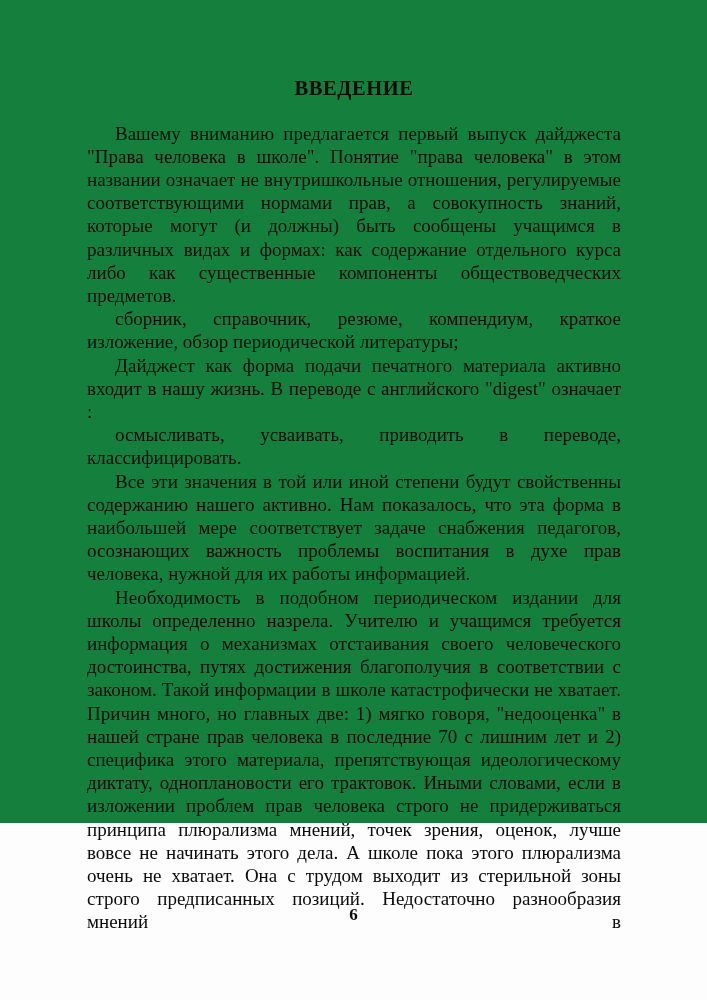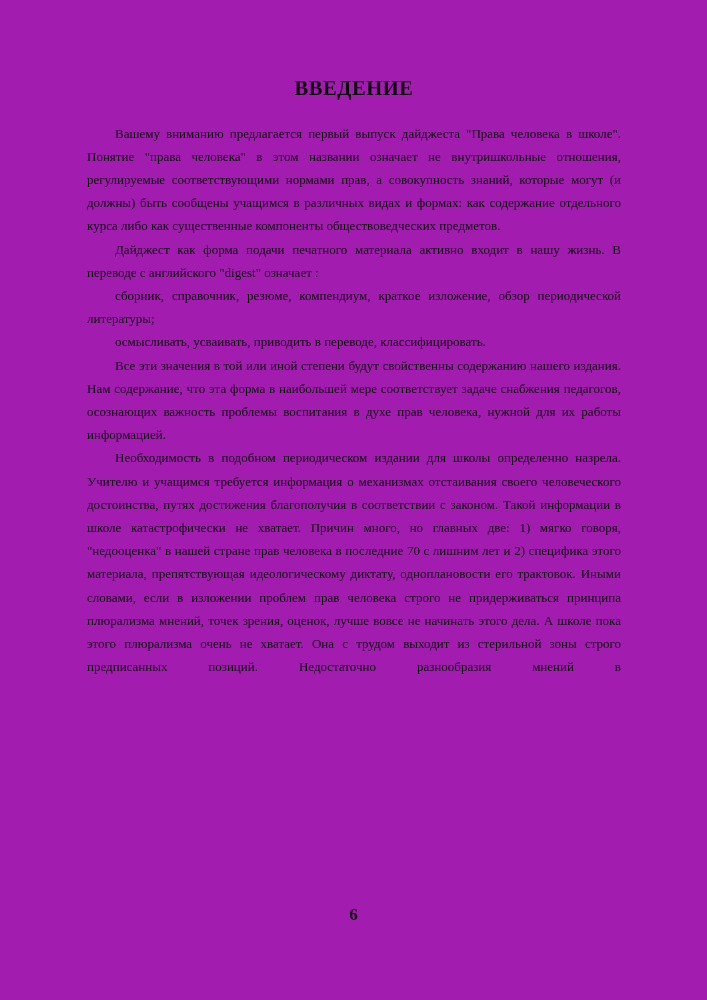--- a/index.html
+++ b/index.html
@@ -14,22 +14,22 @@
     font-family: "Liberation Serif", "DejaVu Serif", serif;
     color: #0b0b0b;
     overflow: hidden;
     position: relative;
   }
   .page {
     position: absolute;
     top: 0;
     left: 0;
     width: 707px;
-    height: 1000px;
-    background: #a21caf;
+    height: 823px;
+    background: #15803d;
   }
   .page-inner {
     position: absolute;
     left: 87px;
     top: 0;
     width: 534px;
   }
   .doc-title {
     font-size: 20.5px;
     font-weight: bold;
@@ -38,21 +38,21 @@
     margin: 0;
     padding-top: 78px;
     line-height: 1.0;
     font-family: "Liberation Serif", "DejaVu Serif", serif;
   }
   .body-text {
     margin-top: 23px;
   }
   p.para {
     margin: 0;
-    font-size: 13px;
+    font-size: 19px;
     line-height: 23.2px;
     text-align: justify;
     text-justify: inter-word;
     text-indent: 28px;
     hyphens: manual;
     -webkit-hyphens: manual;
     word-spacing: 0px;
   }
   
   p.para.force-justify::after {
@@ -76,27 +76,27 @@
 
 <div class="page">
   <div class="page-inner">
 
     <h1 class="doc-title">ВВЕДЕНИЕ</h1>
 
     <div class="body-text">
 
       <p class="para">Вашему вниманию предлагается первый выпуск дайджеста "Права человека в школе". Понятие "права человека" в этом названии означает не внутришкольные отношения, регулируемые соответствующими нормами прав, а совокупность знаний, которые могут (и должны) быть сообщены учащимся в различных видах и формах: как содержание отдельного курса либо как существенные компоненты обществоведческих предметов.</p>
 
+      <p class="para">сборник, справочник, резюме, компендиум, краткое изложение, обзор периодической литературы;</p>
+
       <p class="para">Дайджест как форма подачи печатного материала активно входит в нашу жизнь. В переводе с английского "digest" означает :</p>
-
-      <p class="para">сборник, справочник, резюме, компендиум, краткое изложение, обзор периодической литературы;</p>
 
       <p class="para">осмысливать, усваивать, приводить в переводе, классифицировать.</p>
 
-      <p class="para">Все эти значения в той или иной степени будут свойственны содержанию нашего издания. Нам содержание, что эта форма в наибольшей мере соответствует задаче снабжения педагогов, осознающих важность проблемы воспитания в духе прав человека, нужной для их работы информацией.</p>
+      <p class="para">Все эти значения в той или иной степени будут свойственны содержанию нашего активно. Нам показалось, что эта форма в наибольшей мере соответствует задаче снабжения педагогов, осознающих важность проблемы воспитания в духе прав человека, нужной для их работы информацией.</p>
 
       <p class="para force-justify">Необходимость в подобном периодическом издании для школы определенно назрела. Учителю и учащимся требуется информация о механизмах отстаивания своего человеческого достоинства, путях достижения благополучия в соответствии с законом. Такой информации в школе катастрофически не хватает. Причин много, но главных две: 1) мягко говоря, "недооценка" в нашей стране прав человека в последние 70 с лишним лет и 2) специфика этого материала, препятствующая идеологическому диктату, одноплановости его трактовок. Иными словами, если в изложении проблем прав человека строго не придерживаться принципа плюрализма мнений, точек зрения, оценок, лучше вовсе не начинать этого дела. А школе пока этого плюрализма очень не хватает. Она с трудом выходит из стерильной зоны строго предписанных позиций. Недостаточно разнообразия мнений в</p>
 
     </div>
   </div>
 
   <div class="page-number">6</div>
 </div>
 
 </body></html>

